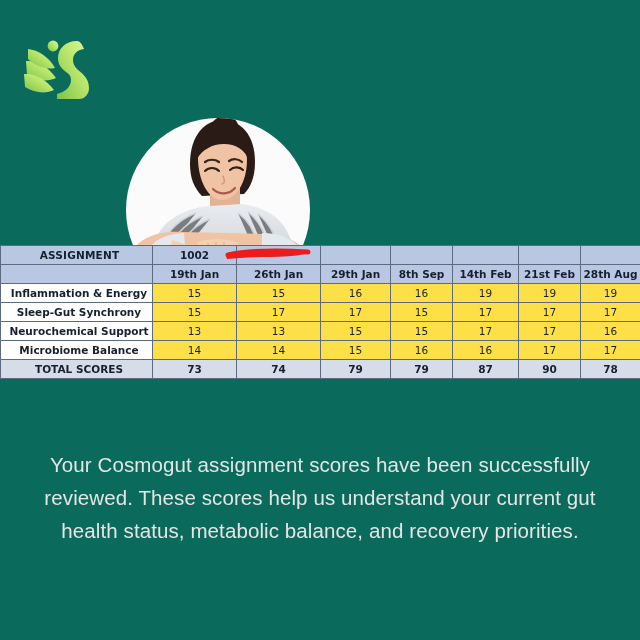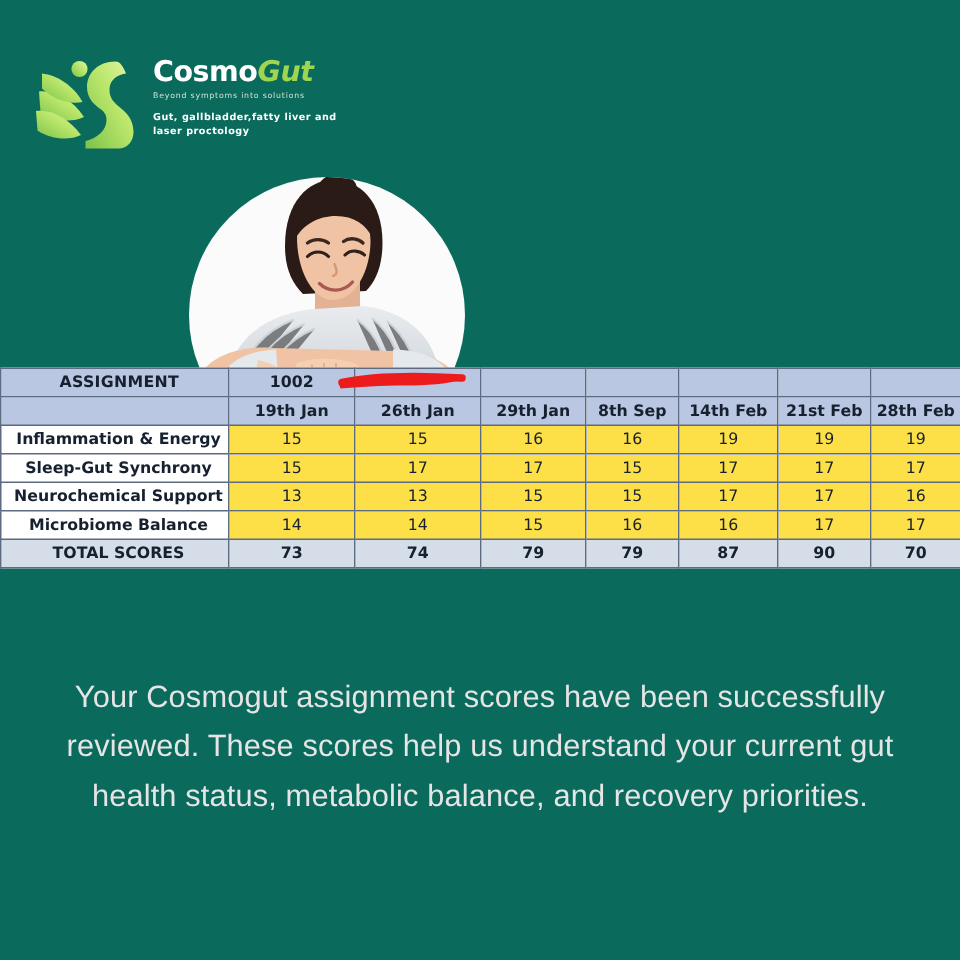--- a/index.html
+++ b/index.html
@@ -192,25 +192,20 @@
         <circle cx="31" cy="13" r="5.4" fill="url(#gLeaf)"></circle>
         <path d="M55 8 C43 8 36 16 36 25 C36 32 40 36 44 39 C47 41 49 43 49 47
                  C49 54 43 59 35 61 L35 66 L57 66 C63 66 67 61 67 55
                  C67 44 59 40 55 36 C52 33 51 30 51 27 C51 21 55 17 62 16
                  C60 11 58 8 55 8 Z" fill="url(#gLeaf)"></path>
         <path d="M4 28 C14 27 26 33 34 45 C26 49 14 48 5 42 Z" fill="url(#gLeaf)"></path>
         <path d="M2 41 C12 40 24 46 32 57 C24 61 12 60 3 54 Z" fill="url(#gLeaf)"></path>
         <path d="M6 16 C16 17 27 24 33 35 C24 37 13 33 6 26 Z" fill="url(#gLeaf)"></path>
       </svg>
     </div>
-    <div id="logo-text">
-      <div class="logo-wordmark"><span class="w-cosmo">Cosmo</span><span class="w-gut">Gut</span></div>
-      <div class="logo-tagline">Beyond symptoms into solutions</div>
-      <div class="logo-services">Gut, gallbladder,fatty liver and laser proctology</div>
-    </div>
   </div>
 
   <div id="hero">
     <div id="hero-circle"></div>
     <svg id="hero-figure" viewBox="0 0 210 146" aria-hidden="true">
       <defs>
         <clipPath id="circClip">
             <circle cx="106" cy="98" r="92"></circle>
           </clipPath>
         <linearGradient id="gShirt" x1="0" y1="0" x2="0" y2="1">
@@ -295,21 +290,21 @@
           <th class="hdr-blue blank-blue"></th>
         </tr>
         <tr>
           <th class="hdr-blue"></th>
           <th class="hdr-blue date-hdr">19th Jan</th>
           <th class="hdr-blue date-hdr">26th Jan</th>
           <th class="hdr-blue date-hdr">29th Jan</th>
           <th class="hdr-blue date-hdr">8th Sep</th>
           <th class="hdr-blue date-hdr">14th Feb</th>
           <th class="hdr-blue date-hdr">21st Feb</th>
-          <th class="hdr-blue date-hdr">28th Feb</th>
+          <th class="hdr-blue date-hdr">28th Aug</th>
         </tr>
       </thead>
       <tbody>
         <tr>
           <td class="row-label">Inflammation &amp; Energy</td>
           <td class="data-cell">15</td>
           <td class="data-cell">15</td>
           <td class="data-cell">16</td>
           <td class="data-cell">16</td>
           <td class="data-cell">19</td>
@@ -347,21 +342,21 @@
           <td class="data-cell">17</td>
         </tr>
         <tr class="total-row">
           <td class="row-label">TOTAL SCORES</td>
           <td>73</td>
           <td>74</td>
           <td>79</td>
           <td>79</td>
           <td>87</td>
           <td>90</td>
-          <td>70</td>
+          <td>78</td>
         </tr>
       </tbody>
     </table>
   </div>
 
   <svg id="redaction" viewBox="0 0 88 16" aria-hidden="true">
     <path d="M2 9 C14 4 30 3 48 4 C62 5 74 6 85 6 C74 9 60 10 46 10 C30 10 14 11 3 12 Z" fill="#ec1c1c"></path>
     <path d="M4 8 C22 4 50 3 84 5" stroke="#ec1c1c" stroke-width="5" fill="none" stroke-linecap="round"></path>
   </svg>
 

